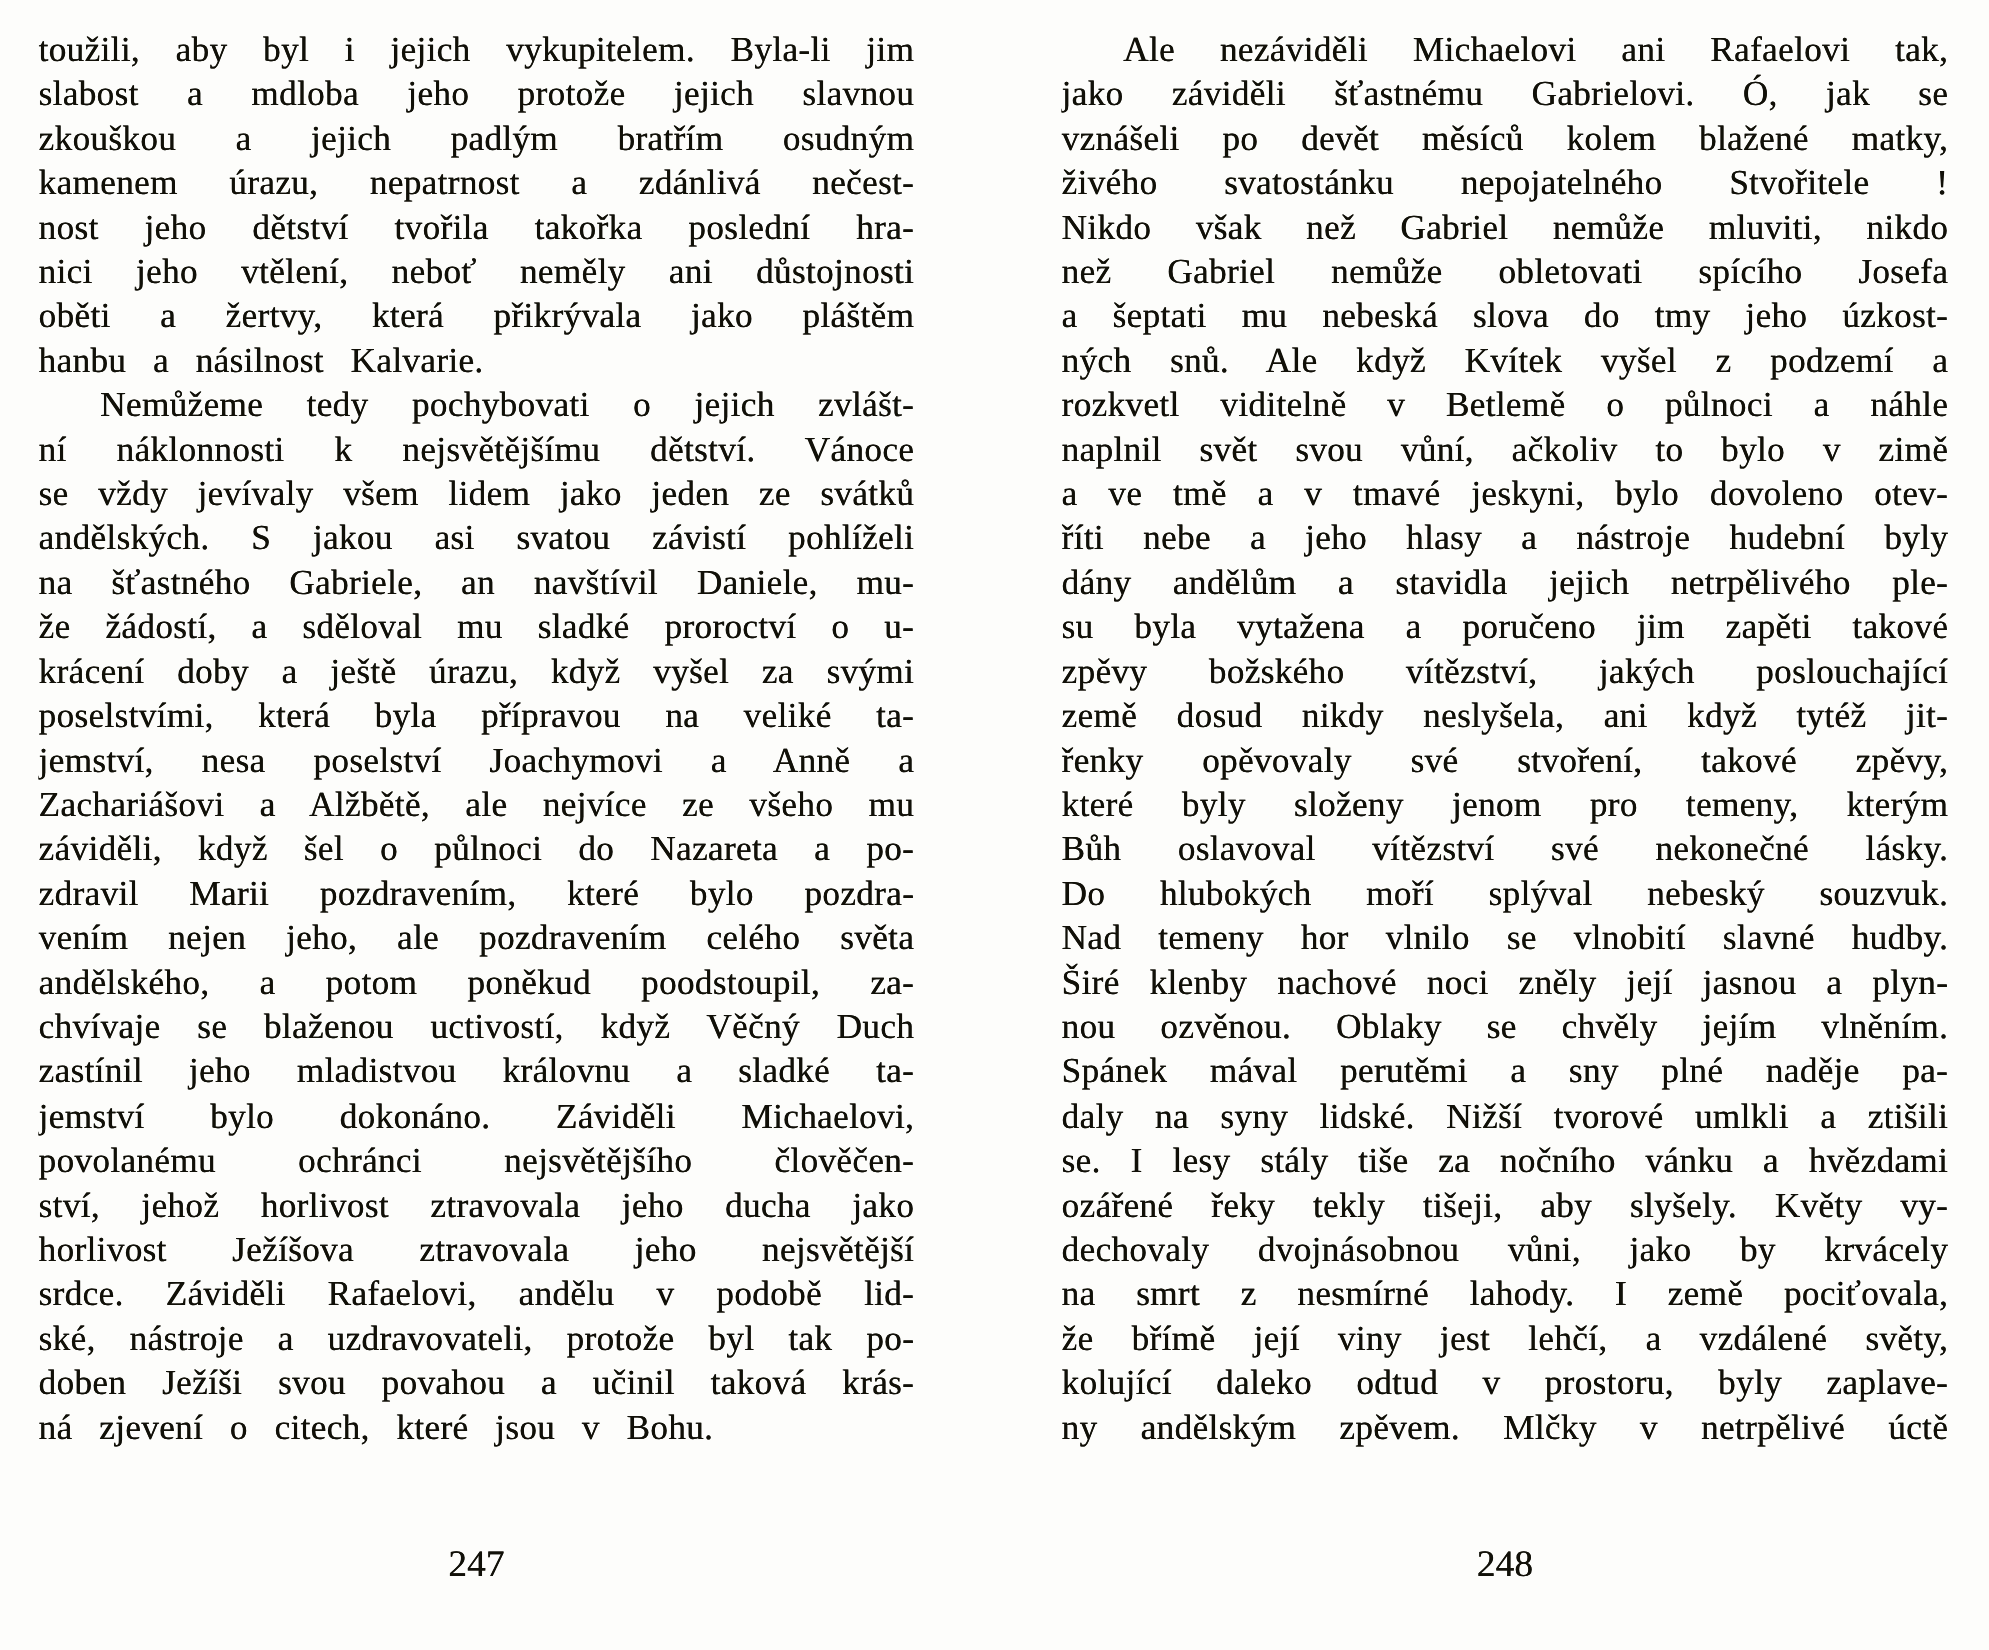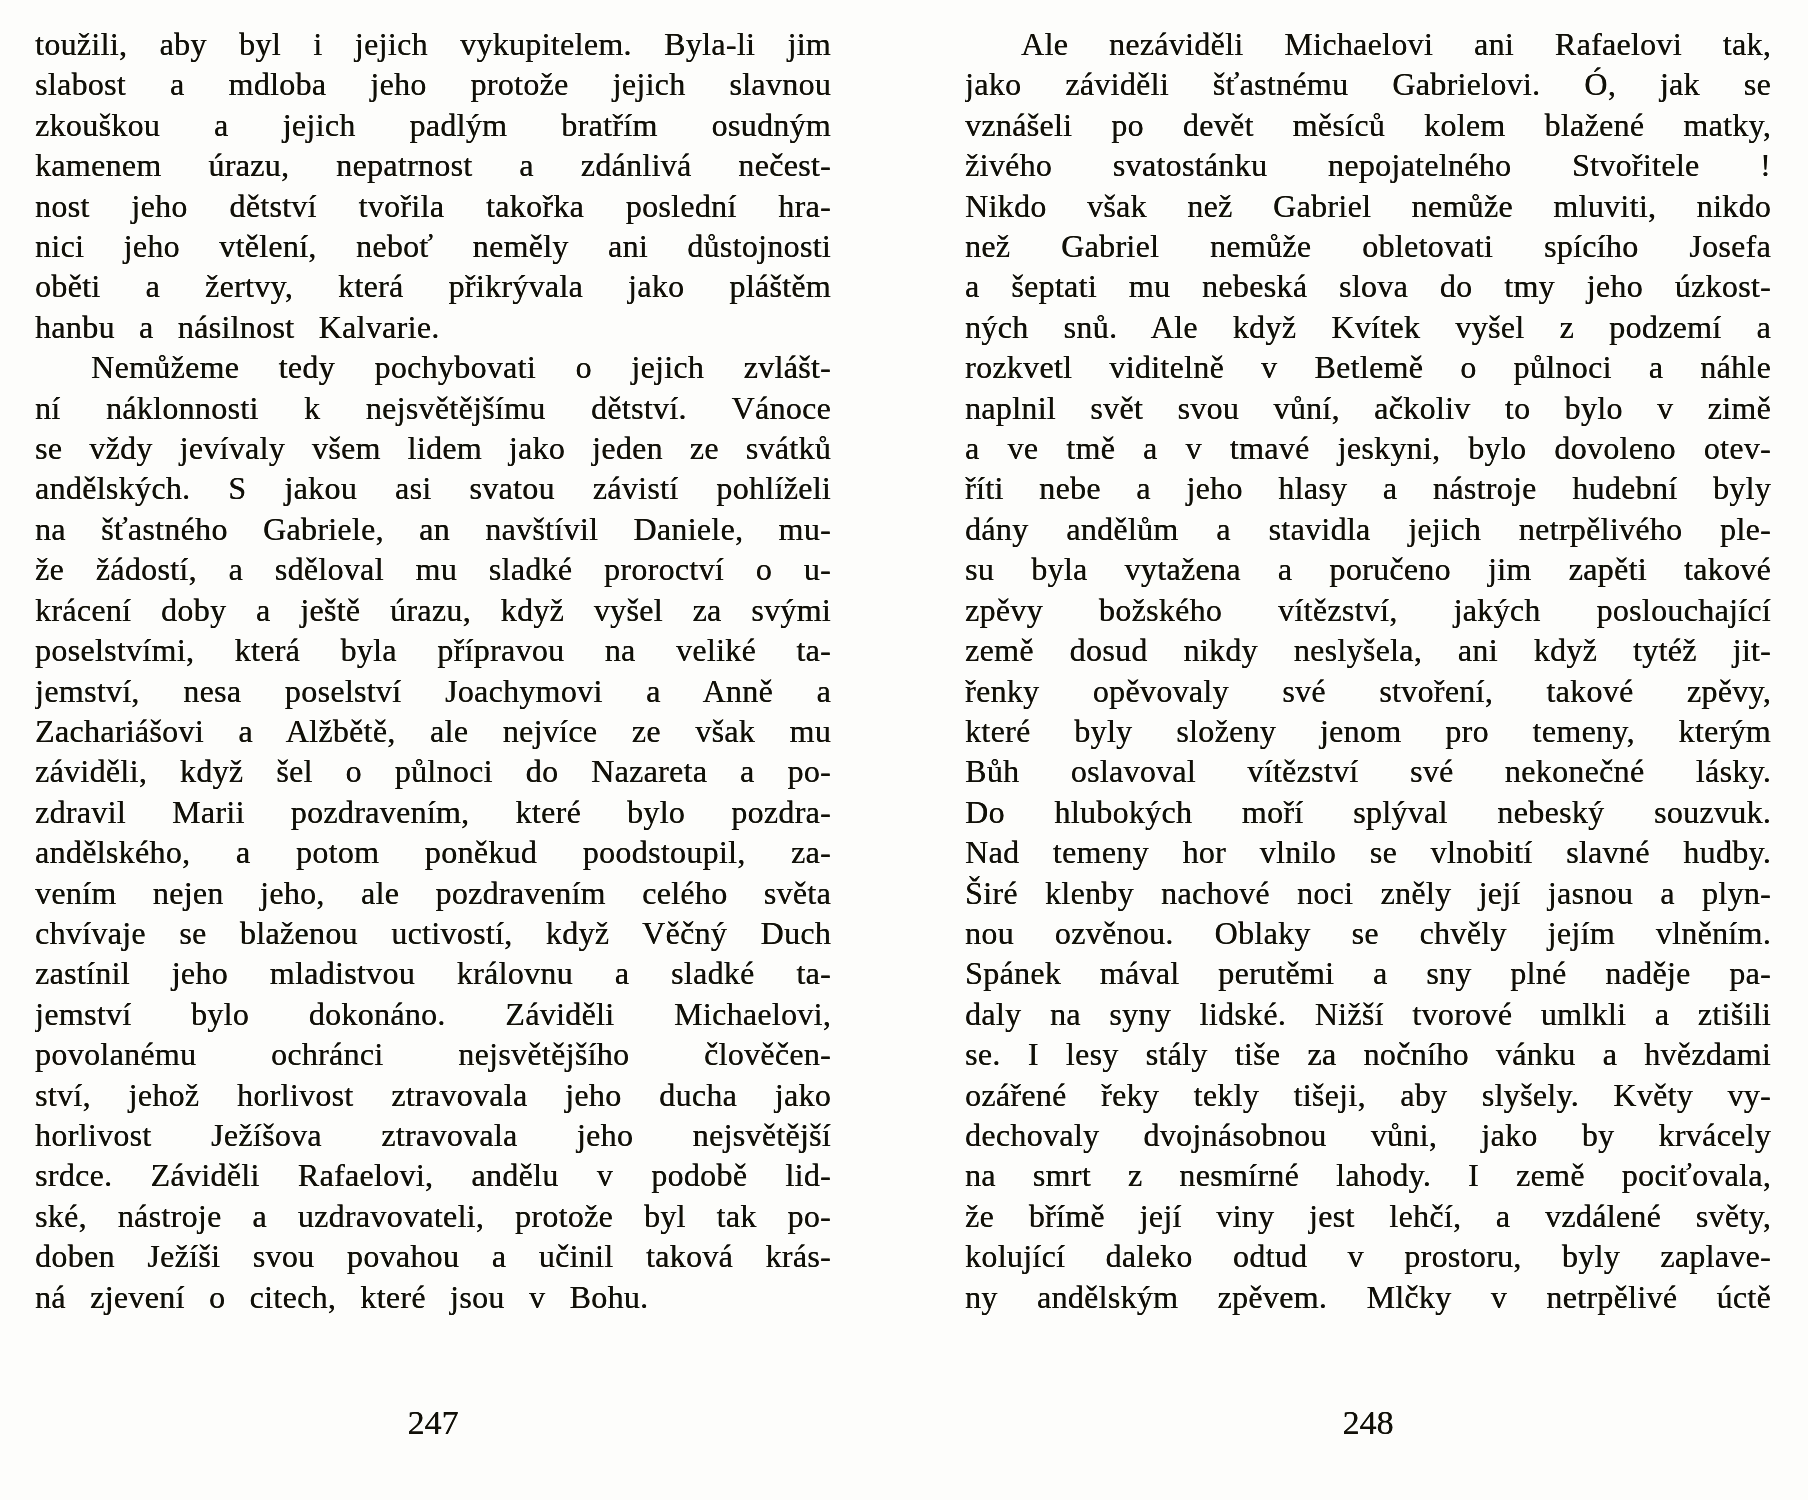--- a/index.html
+++ b/index.html
@@ -59,25 +59,25 @@
       <div class="line pend">hanbu a násilnost Kalvarie.</div>
       <div class="line pstart">Nemůžeme tedy pochybovati o jejich zvlášt-</div>
       <div class="line">ní náklonnosti k nejsvětějšímu dětství. Vánoce</div>
       <div class="line">se vždy jevívaly všem lidem jako jeden ze svátků</div>
       <div class="line">andělských. S jakou asi svatou závistí pohlíželi</div>
       <div class="line">na šťastného Gabriele, an navštívil Daniele, mu-</div>
       <div class="line">že žádostí, a sděloval mu sladké proroctví o u-</div>
       <div class="line">krácení doby a ještě úrazu, když vyšel za svými</div>
       <div class="line">poselstvími, která byla přípravou na veliké ta-</div>
       <div class="line">jemství, nesa poselství Joachymovi a Anně a</div>
-      <div class="line">Zachariášovi a Alžbětě, ale nejvíce ze však mu</div>
+      <div class="line">Zachariášovi a Alžbětě, ale nejvíce ze všeho mu</div>
       <div class="line">záviděli, když šel o půlnoci do Nazareta a po-</div>
       <div class="line">zdravil Marii pozdravením, které bylo pozdra-</div>
+      <div class="line">vením nejen jeho, ale pozdravením celého světa</div>
       <div class="line">andělského, a potom poněkud poodstoupil, za-</div>
-      <div class="line">vením nejen jeho, ale pozdravením celého světa</div>
       <div class="line">chvívaje se blaženou uctivostí, když Věčný Duch</div>
       <div class="line">zastínil jeho mladistvou královnu a sladké ta-</div>
       <div class="line">jemství bylo dokonáno. Záviděli Michaelovi,</div>
       <div class="line">povolanému ochránci nejsvětějšího člověčen-</div>
       <div class="line">ství, jehož horlivost ztravovala jeho ducha jako</div>
       <div class="line">horlivost Ježíšova ztravovala jeho nejsvětější</div>
       <div class="line">srdce. Záviděli Rafaelovi, andělu v podobě lid-</div>
       <div class="line">ské, nástroje a uzdravovateli, protože byl tak po-</div>
       <div class="line">doben Ježíši svou povahou a učinil taková krás-</div>
       <div class="line pend">ná zjevení o citech, které jsou v Bohu.</div>

